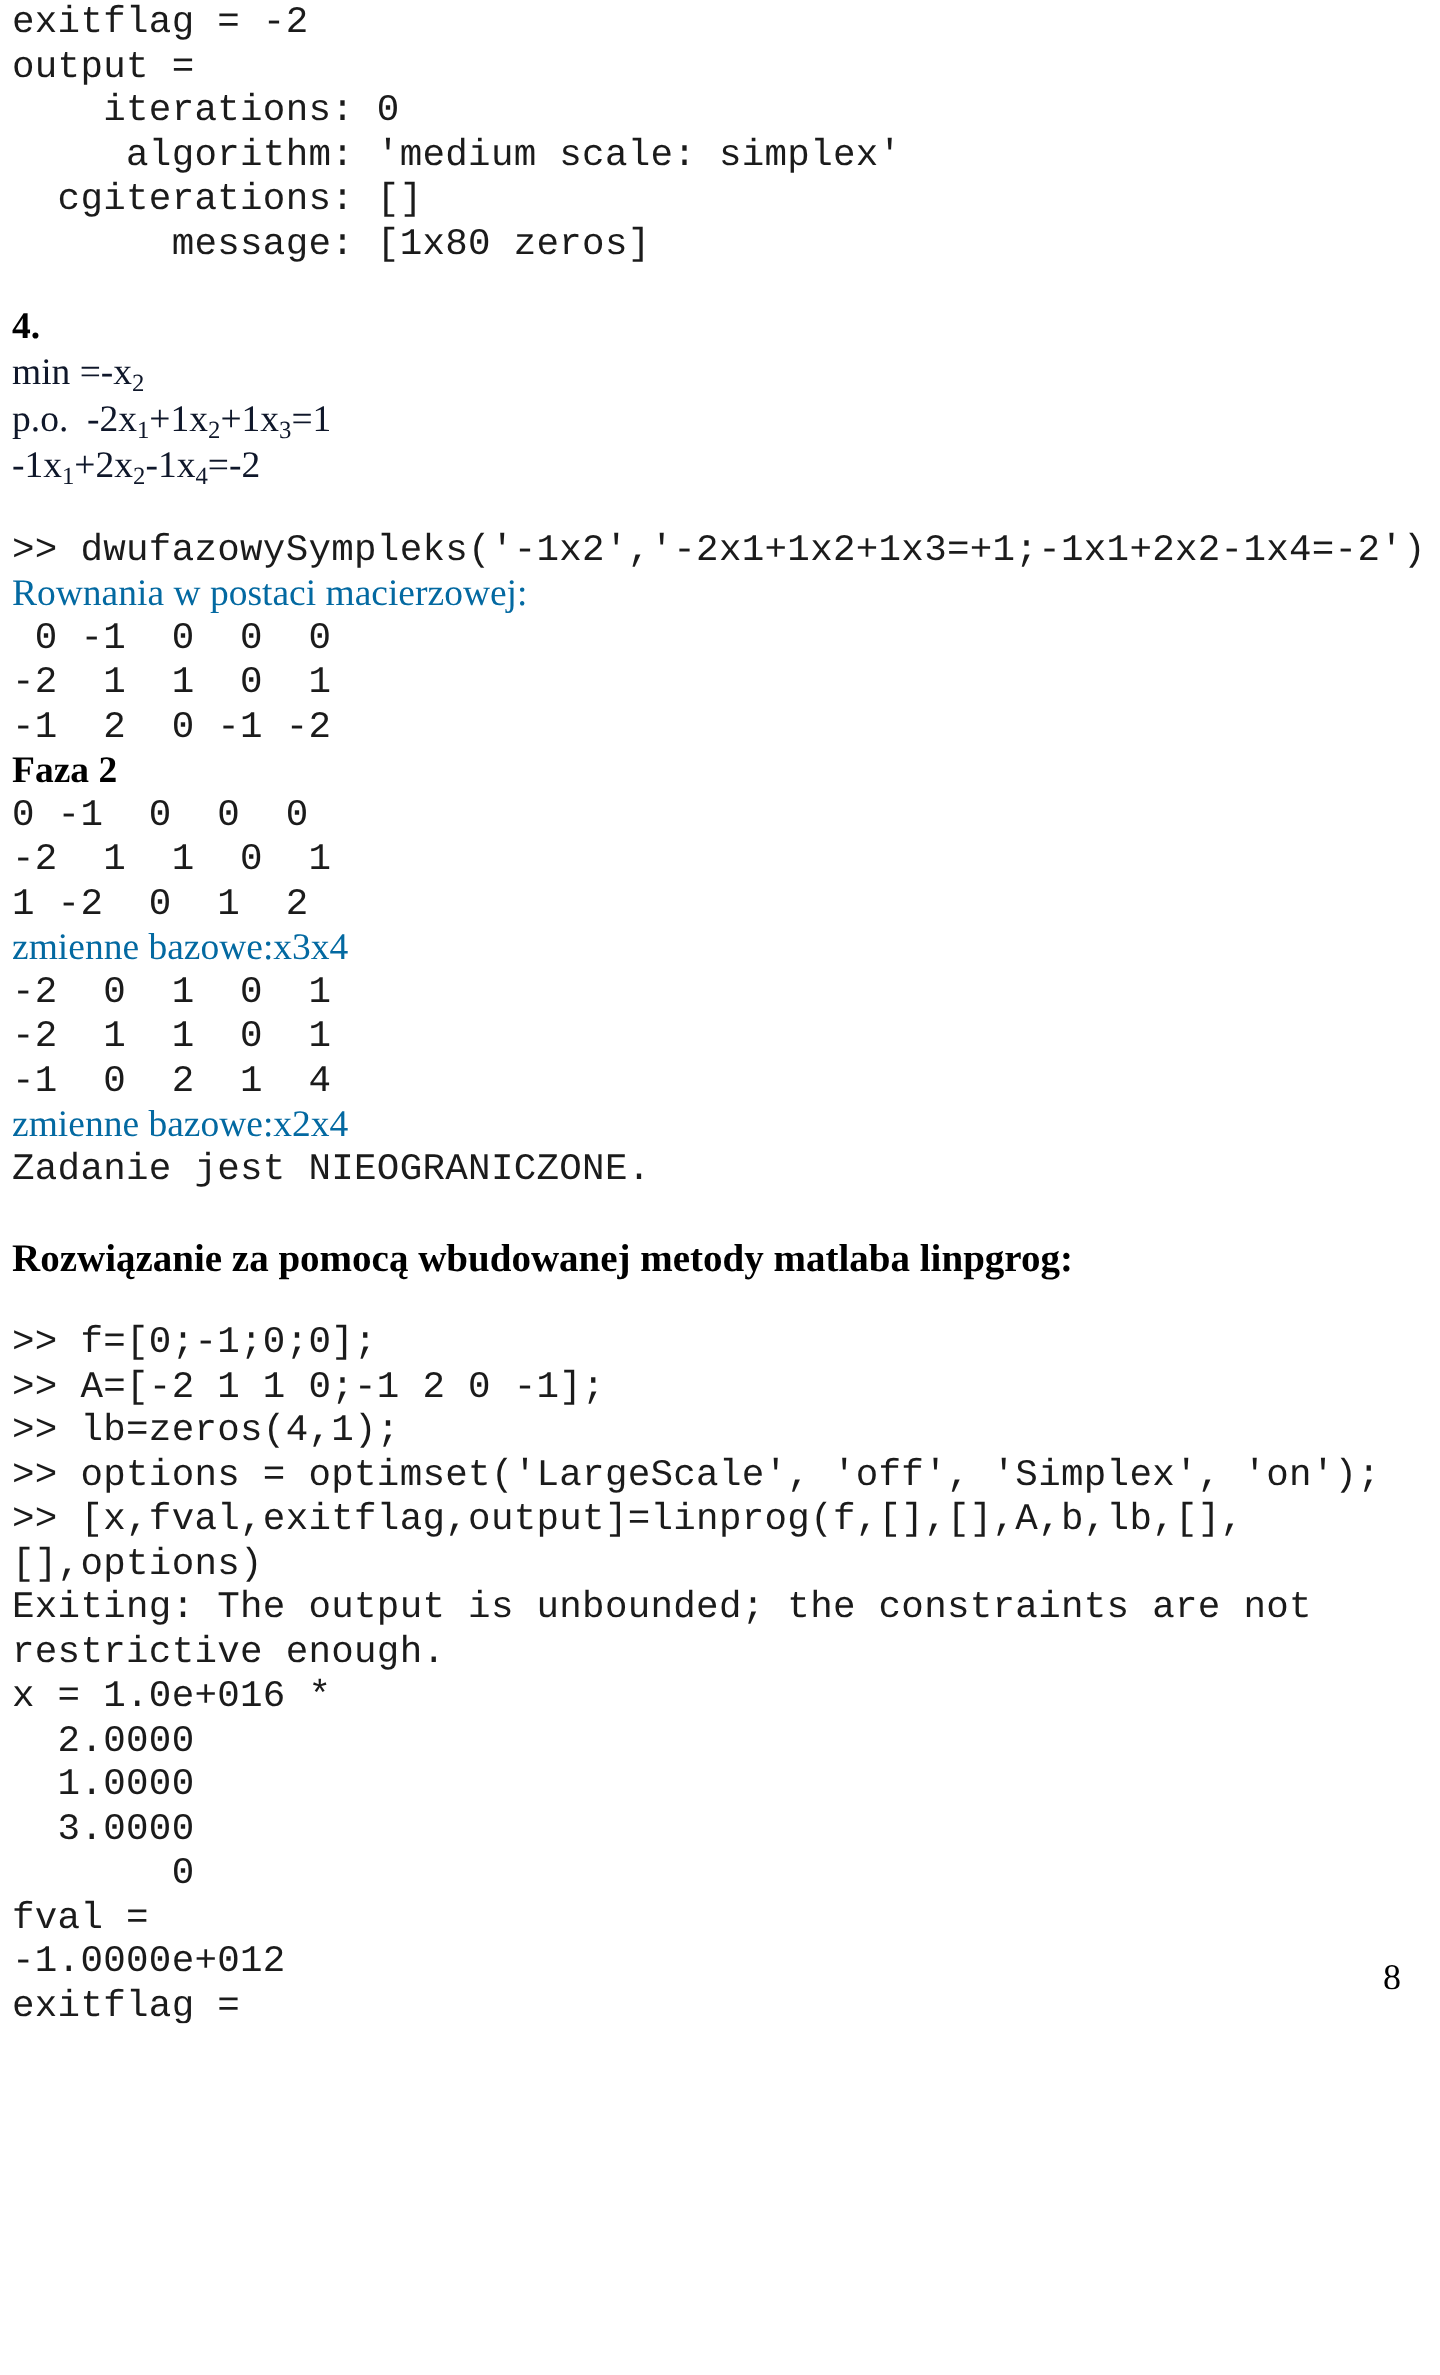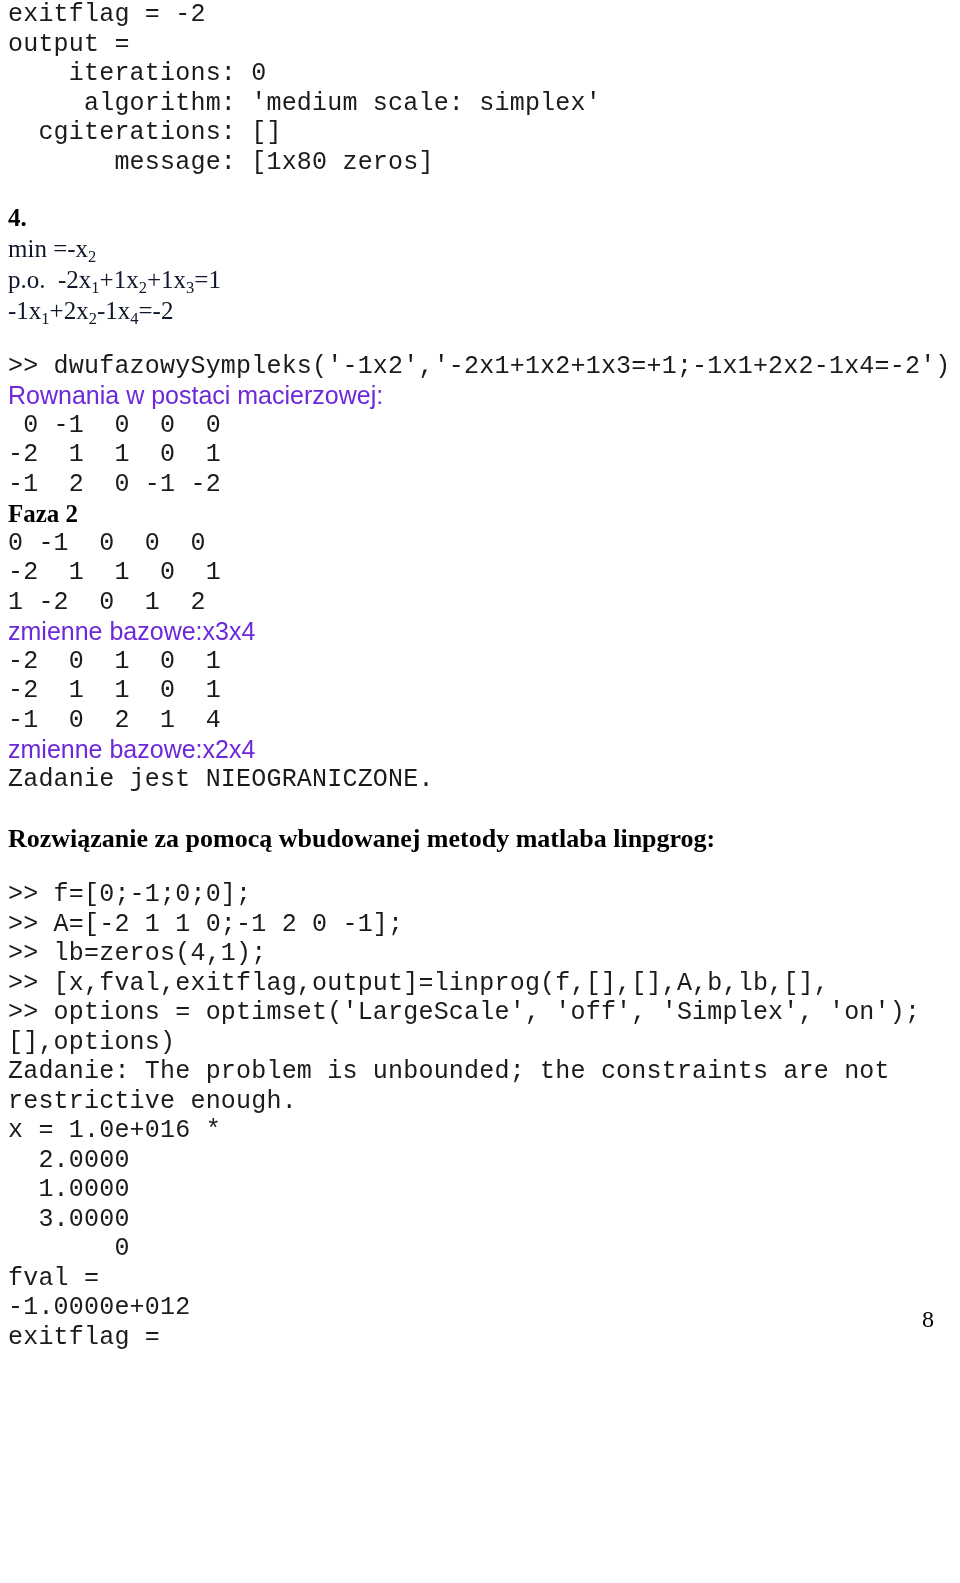--- a/index.html
+++ b/index.html
@@ -26,24 +26,24 @@
   .mono {
     font-family: "Liberation Mono", "DejaVu Sans Mono", monospace;
     font-size: 25px;
     line-height: 29.5px;
     color: #1b1b1b;
     white-space: pre;
     letter-spacing: 0.2px;
   }
   
   .serif {
-    font-family: Liberation Sans, sans-serif;
+    font-family: Liberation Serif, serif;
     font-size: 25px;
     line-height: 29.5px;
-    color: #6d28d9;
+    color: #0369a1;
     white-space: pre;
   }
   .serif-bold {
     font-family: "Liberation Serif", "DejaVu Serif", serif;
     font-size: 25px;
     line-height: 29.5px;
     color: #000000;
     font-weight: bold;
     white-space: pre;
   }
@@ -127,25 +127,25 @@
 
     <div class="spacer-lg"></div>
 
     <div class="heading-bold">Rozwiązanie za pomocą wbudowanej metody matlaba linpgrog:</div>
 
     <div class="spacer-md"></div>
 
     <div class="mono">&gt;&gt; f=[0;-1;0;0];</div>
     <div class="mono">&gt;&gt; A=[-2 1 1 0;-1 2 0 -1];</div>
     <div class="mono">&gt;&gt; lb=zeros(4,1);</div>
+    <div class="mono">&gt;&gt; options = optimset('LargeScale', 'off', 'Simplex', 'on');</div>
     <div class="mono">&gt;&gt; [x,fval,exitflag,output]=linprog(f,[],[],A,b,lb,[],</div>
-    <div class="mono">&gt;&gt; options = optimset('LargeScale', 'off', 'Simplex', 'on');</div>
     <div class="mono">[],options)</div>
 
-    <div class="mono">Zadanie: The problem is unbounded; the constraints are not</div>
+    <div class="mono">Exiting: The output is unbounded; the constraints are not</div>
     <div class="mono">restrictive enough.</div>
 
     <div class="mono">x = 1.0e+016 *</div>
     <div class="mono">  2.0000</div>
     <div class="mono">  1.0000</div>
     <div class="mono">  3.0000</div>
     <div class="mono">       0</div>
 
     <div class="mono">fval =</div>
     <div class="mono">-1.0000e+012</div>

